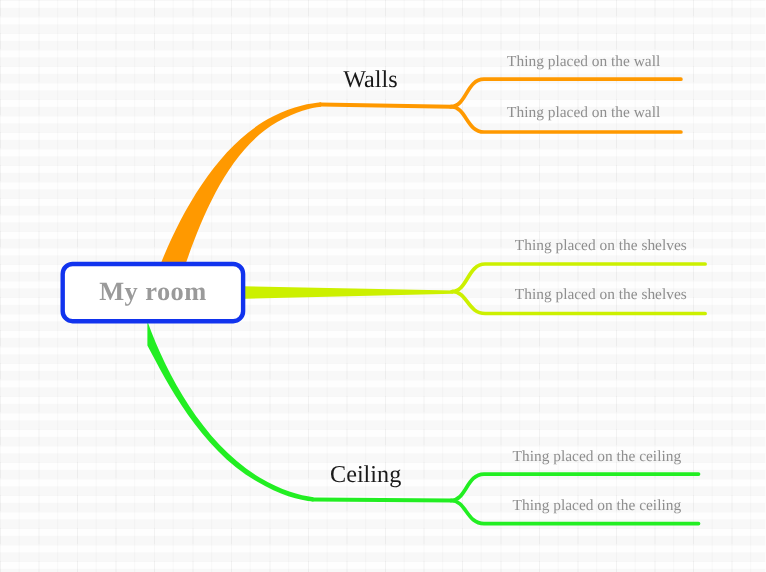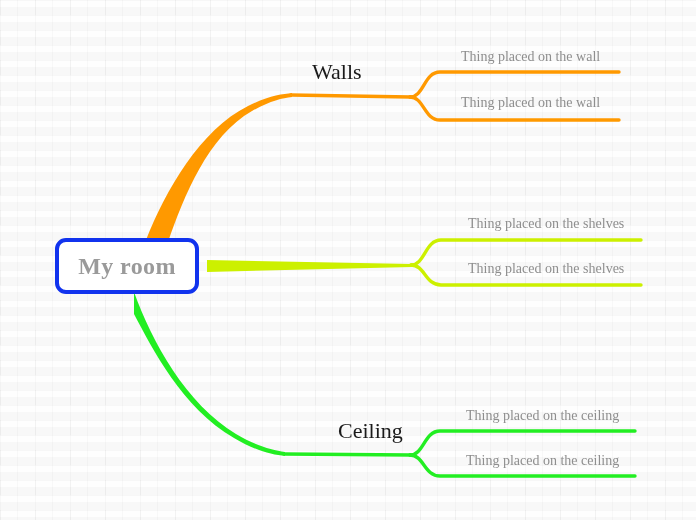--- a/index.html
+++ b/index.html
@@ -58,21 +58,21 @@
     top: 0;
     width: 696px;
     height: 520px;
   }
 
   
   .root-node {
     position: absolute;
     left: 55px;
     top: 238px;
-    width: 144px;
+    width: 168px;
     height: 56px;
     box-sizing: border-box;
     border: 4px solid #1133ee;
     border-radius: 11px;
     background: #ffffff;
     display: flex;
     align-items: center;
     justify-content: center;
     text-align: right;
   }
@@ -154,21 +154,21 @@
     <path fill="none" stroke="#22ee22" stroke-width="3.4" stroke-linecap="round" d="M 410,455 C 424,455 424,476 440,476 L 635,476"></path>
   </svg>
 
   <div class="root-node">
     <span class="root-label">My room</span>
   </div>
 
   <div class="topic-label" style="left:312px; top:59px;">Walls</div>
 
 
-  <div class="topic-label" style="left:300px; top:418px;margin-left:38px;">Ceiling</div>
+  <div class="topic-label" style="left:300px; top:418px;">Ceiling</div>
 
   <div class="leaf-label" style="left:461px; top:49px;">Thing placed on the wall</div>
 
   <div class="leaf-label" style="left:461px; top:95px;">Thing placed on the wall</div>
 
   <div class="leaf-label" style="left:468px; top:216px;">Thing placed on the shelves</div>
 
   <div class="leaf-label" style="left:468px; top:261px;">Thing placed on the shelves</div>
 
   <div class="leaf-label" style="left:466px; top:408px;">Thing placed on the ceiling</div>

